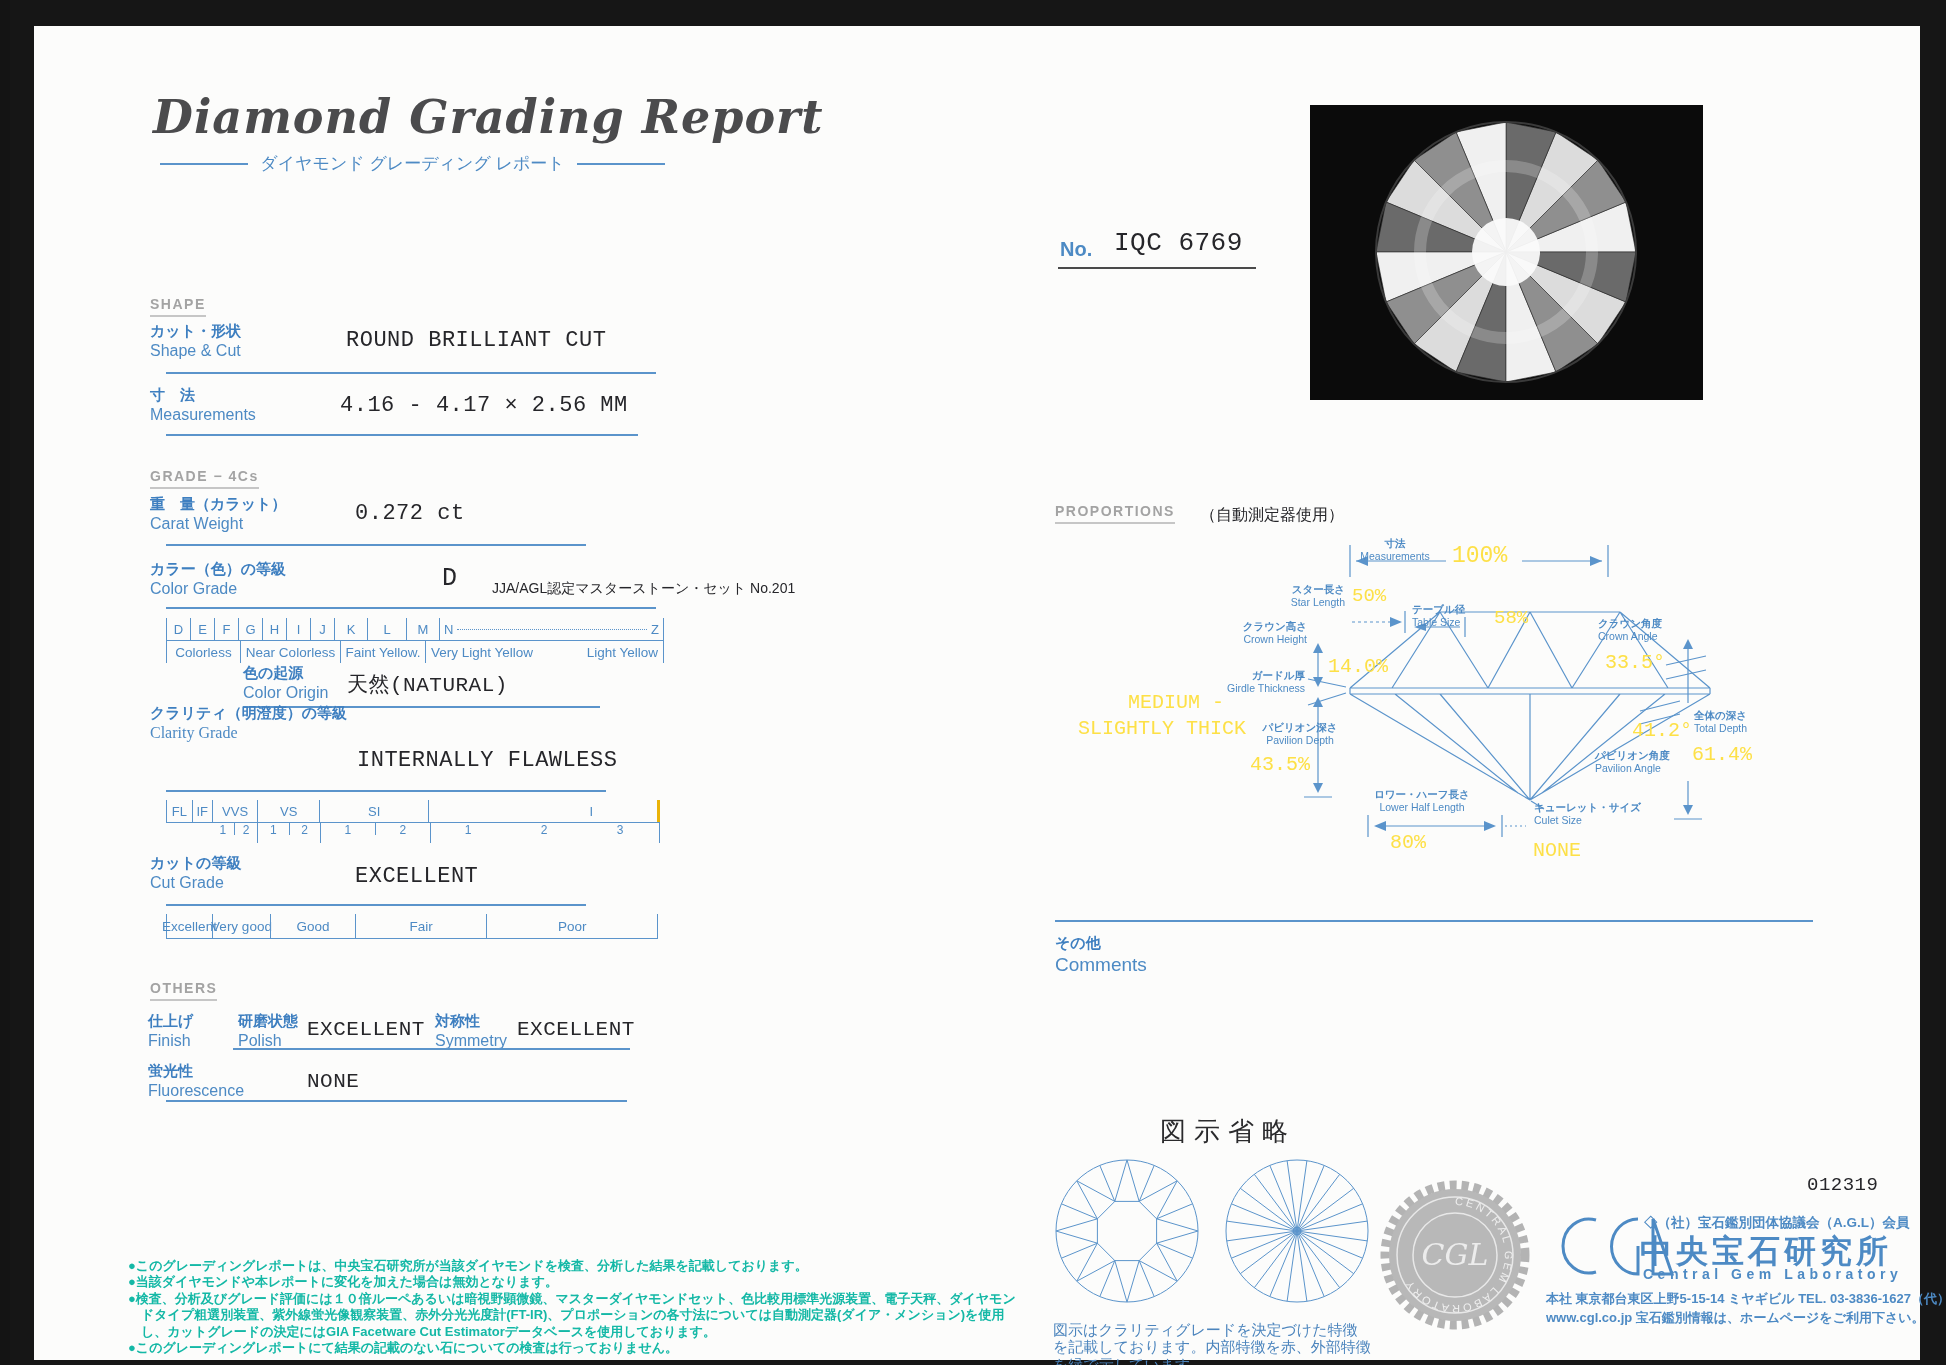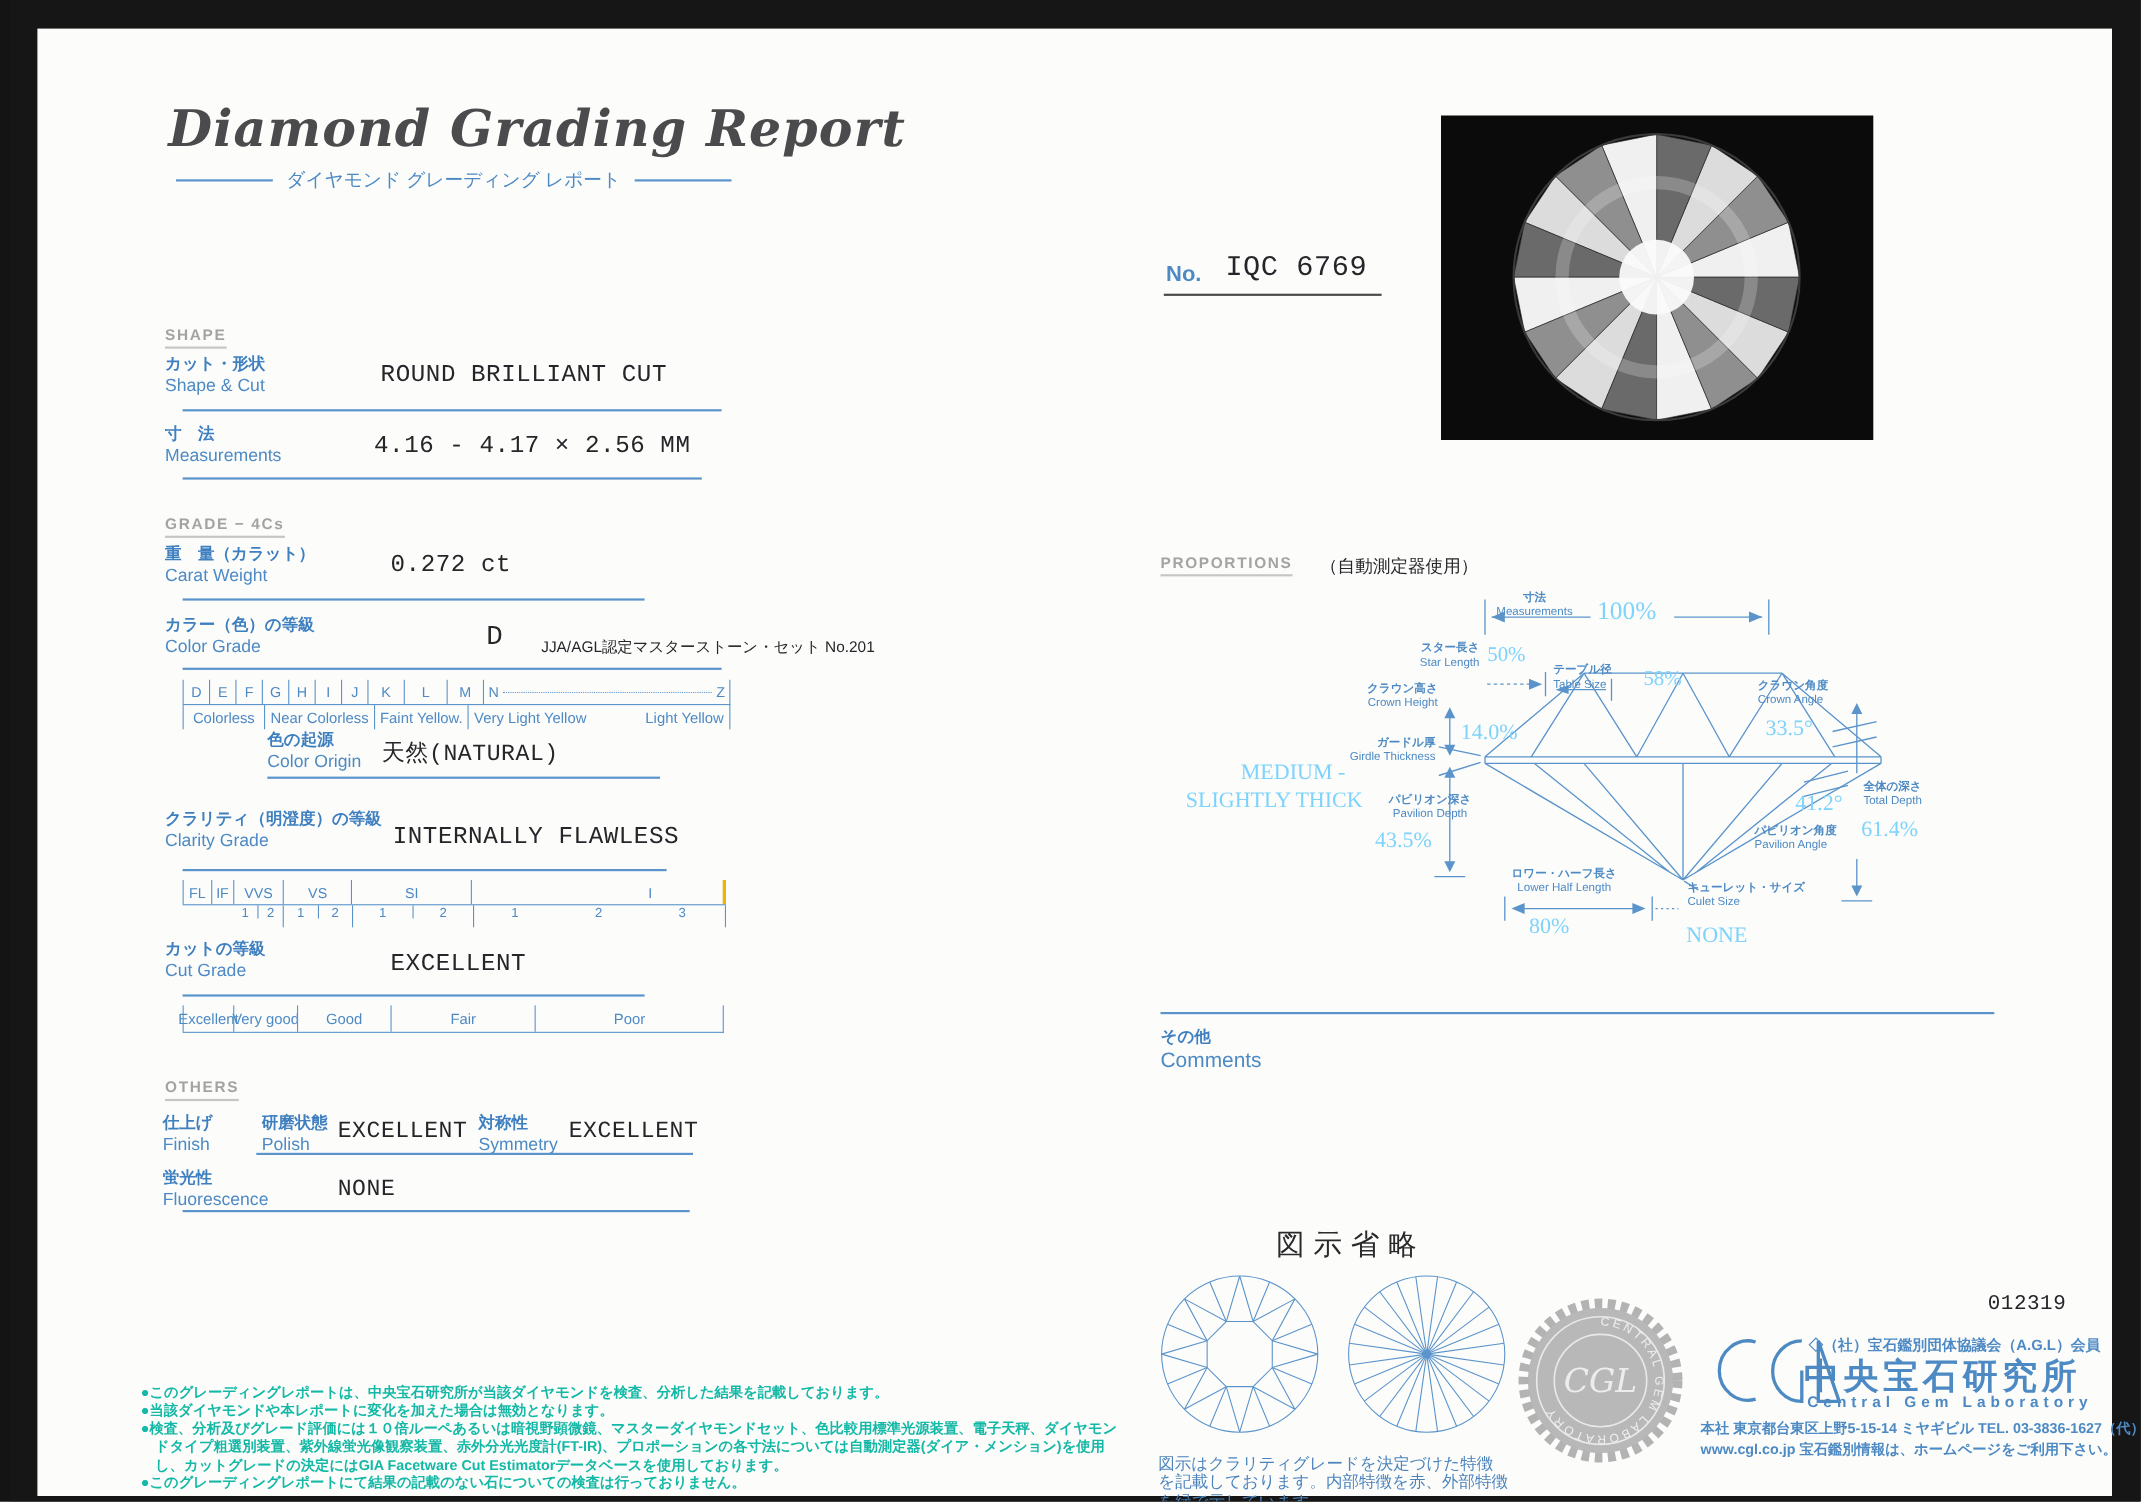--- a/index.html
+++ b/index.html
@@ -18,22 +18,22 @@
   
   .scale-row{display:flex;color:#4d8ac4;font-size:13px;}
   .scale-cell{display:flex;align-items:center;justify-content:center;border-left:1px solid #5b94cb;
               height:22px;box-sizing:border-box;white-space:nowrap;}
   .dotline{flex:1;border-top:1px dotted #5b94cb;margin:0 4px;}
   .subnum{font-size:12px;color:#4d8ac4;}
   
   .plb{position:absolute;color:#4d8ac4;line-height:1.2;}
   .plb .j{display:block;font-size:10.5px;font-weight:bold;white-space:nowrap;}
   .plb .e{display:block;font-size:10.5px;white-space:nowrap;}
-  .pvv{position:absolute;font-family:Liberation Serif, serif;font-size:20px;
-       color:#7dd3fc;white-space:nowrap;}
+  .pvv{position:absolute;font-family:Liberation Mono, monospace;font-size:20px;
+       color:#fde047;white-space:nowrap;}
   .fnote{font-size:13px;font-weight:bold;color:#14b8a6;line-height:1.26;white-space:nowrap;}
   .blueline{background:#5b94cb;}
 </style>
 </head>
 <body>
 
 <div class="page">
   <div class="sheet"></div>
 
   <div class="abs" style="left:143px;top:90px;font-family:'DejaVu Serif',serif;font-style:italic;font-weight:bold;font-size:46px;color:#4b4b4d;letter-spacing:1px;white-space:nowrap;">Diamond Grading Report</div>
@@ -134,21 +134,21 @@
     </div>
   </div>
 
   <div class="abs" style="left:233px;top:664px;">
     <span class="jp">色の起源</span>
     <span class="en">Color Origin</span>
   </div>
   <div class="abs val" style="left:337px;top:670px;font-size:21px;">天然(NATURAL)</div>
   <div class="abs uline" style="left:233px;top:706px;width:357px;"></div>
 
-  <div class="abs" style="left:140px;top:736px;">
+  <div class="abs" style="left:140px;top:704px;font-family:Liberation Serif, serif;">
     <span class="jp">クラリティ（明澄度）の等級</span>
     <span class="en">Clarity Grade</span>
   </div>
   <div class="abs val" style="left:347px;top:748px;">INTERNALLY FLAWLESS</div>
   <div class="abs uline" style="left:156px;top:790px;width:440px;"></div>
 
   <div class="abs" style="left:156px;top:800px;width:494px;">
     <div class="scale-row" style="border-right:3px solid #eab308;">
       <div class="scale-cell" style="width:26px;">FL</div>
       <div class="scale-cell" style="width:20px;">IF</div>

